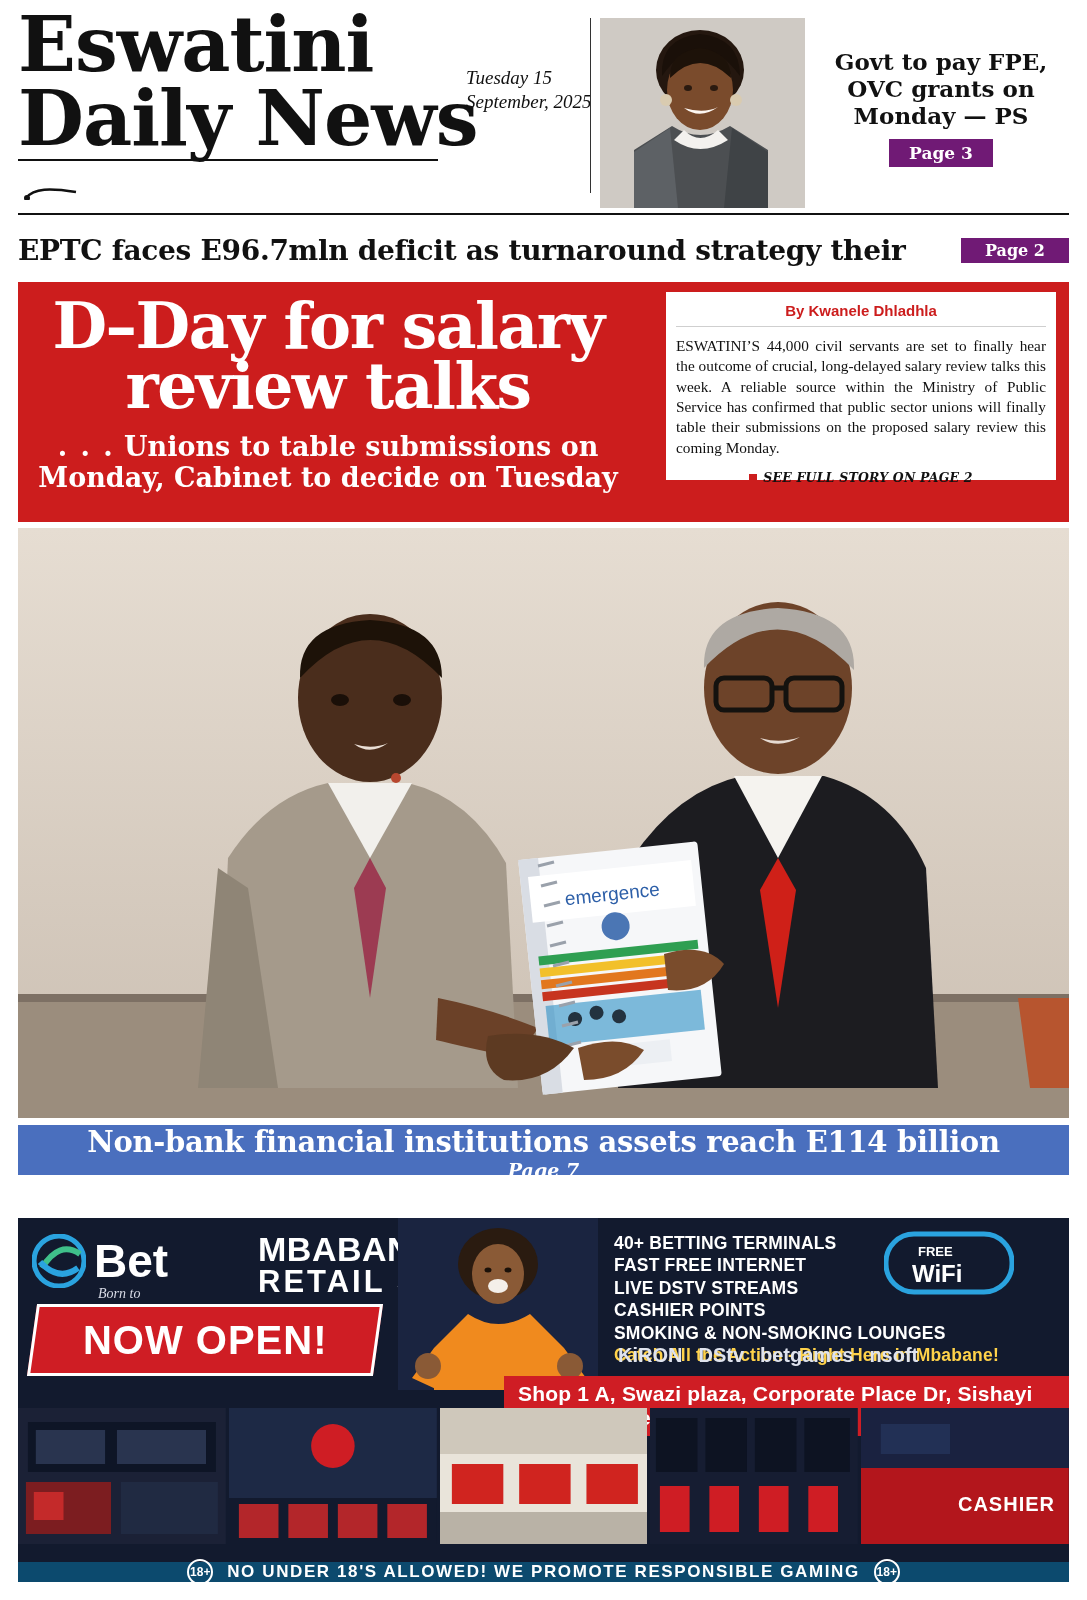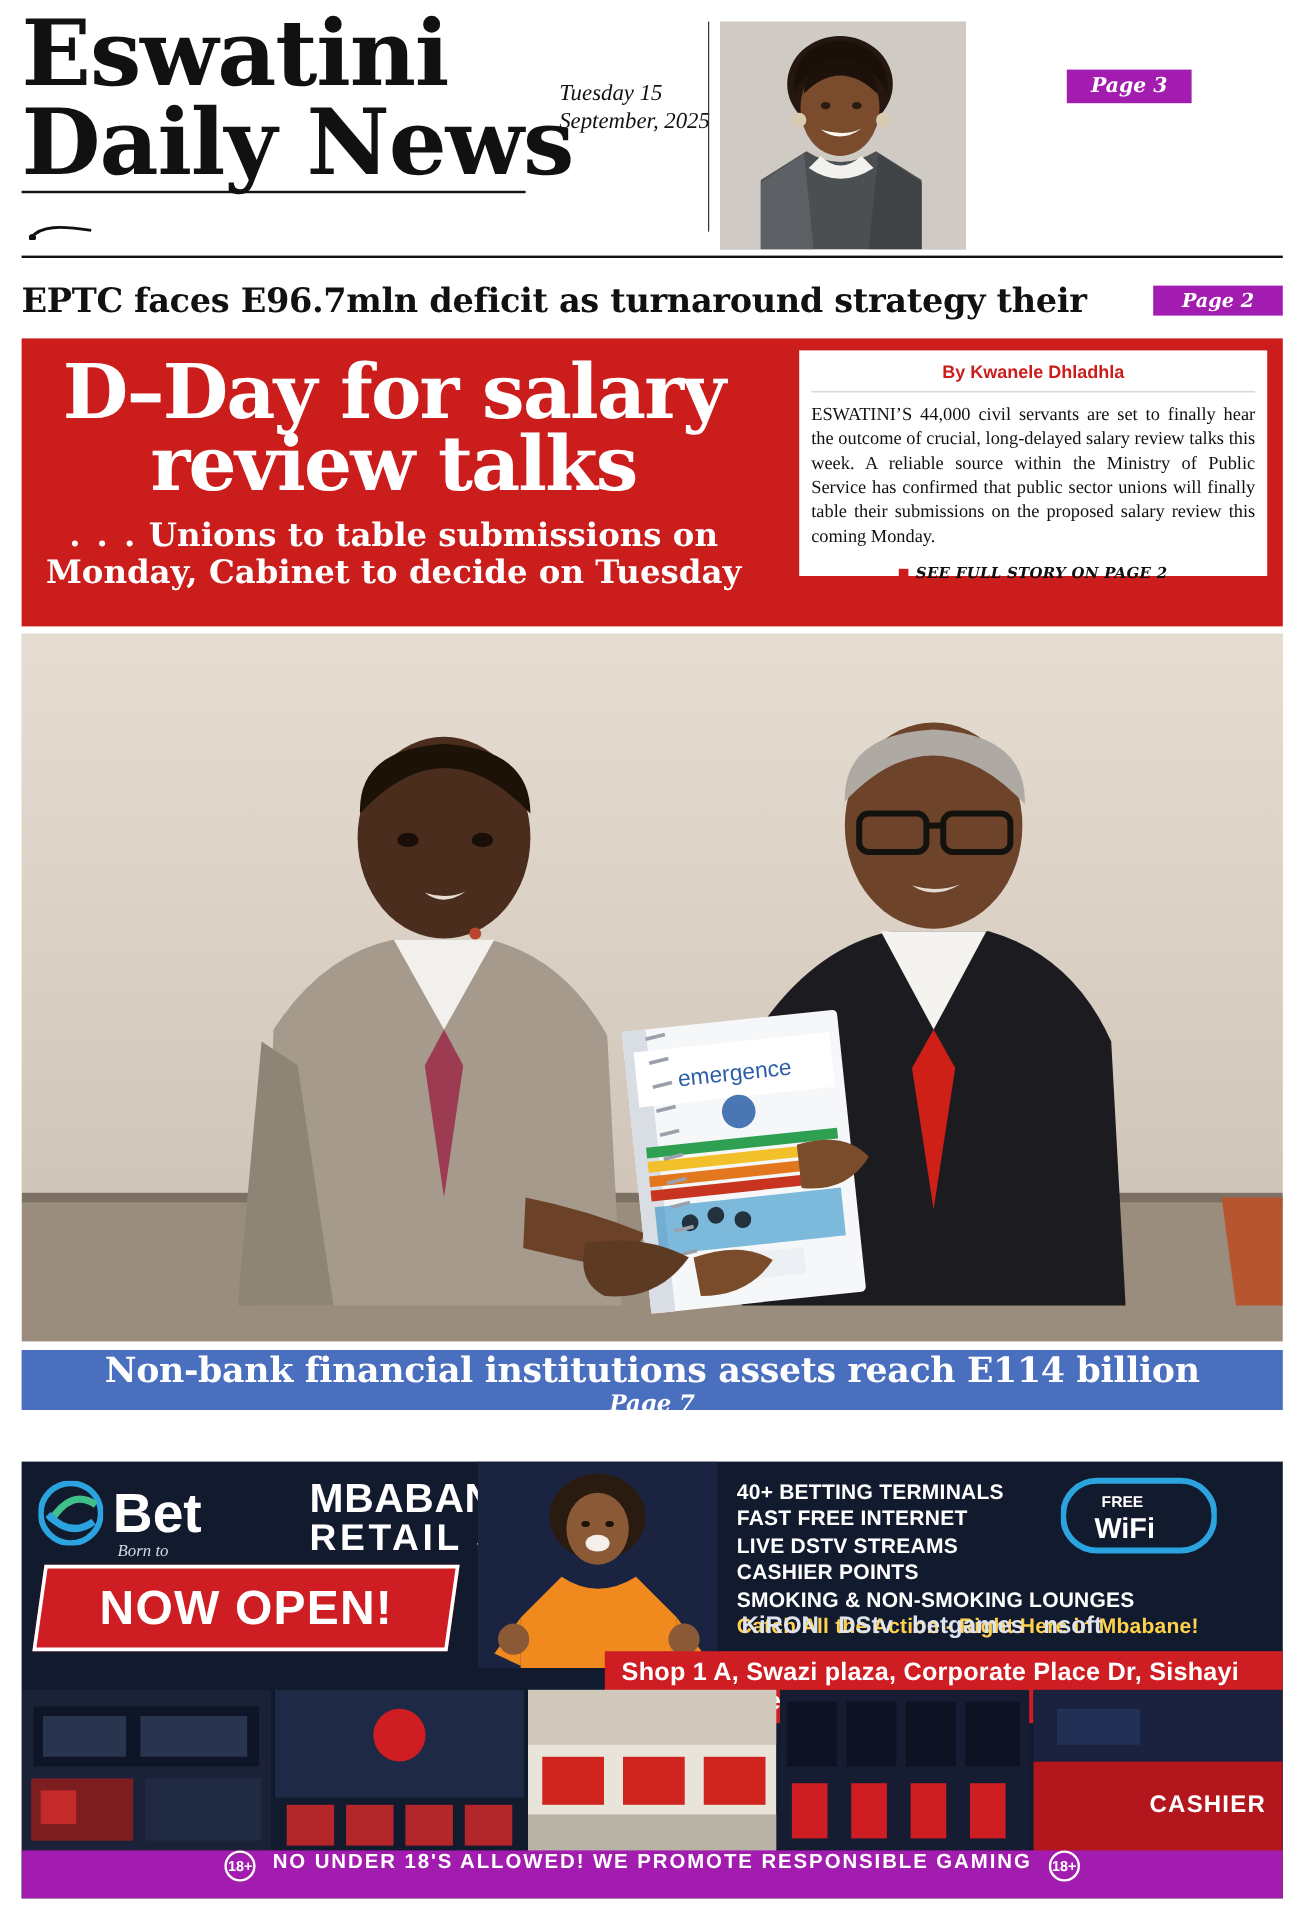--- a/index.html
+++ b/index.html
@@ -72,24 +72,23 @@
   .mast-right .teaser {
     font-family: "DejaVu Serif", serif;
     font-weight: 700;
     font-size: 23px;
     line-height: 1.18;
     color: #111;
   }
   .pagebadge {
     display: inline-block;
     margin-top: 10px;
-    background: #a21caf;
+    background: #701a75;
     color: #fff;
     font-family: "DejaVu Serif", serif;
-    font-style: italic;
     font-weight: 700;
     font-size: 17px;
     padding: 4px 20px;
   }
   .mast-bottom-rule {
     position: absolute;
     left: 18px; right: 18px; top: 213px;
     border-top: 2px solid #111;
   }
 
@@ -306,23 +305,23 @@
     font-weight: 700; font-size: 21px;
     padding: 6px 10px 6px 14px;
     letter-spacing: 0.2px;
   }
   .ad-photos {
     position: absolute; left: 0; right: 0; top: 190px; height: 136px;
     display: flex; gap: 3px;
   }
   .ad-photos > div { flex: 1; position: relative; overflow: hidden; }
   .ad-footer {
-    position: absolute; left: 0; right: 0; bottom: 0; height: 40px;
-    background: #a21caf;
-    display: flex; align-items: flex-start; justify-content: center; gap: 14px;
+    position: absolute; left: 0; right: 0; bottom: 0; height: 20px;
+    background: #0c4a6e;
+    display: flex; align-items: center; justify-content: center; gap: 14px;
   }
   .ad-footer .t {
     font-family: "Liberation Sans", sans-serif;
     font-weight: 700; font-size: 17px; color: #fff; letter-spacing: 1.6px;
   }
   .age {
     width: 26px; height: 26px; border-radius: 50%;
     border: 2px solid #fff; color:#fff;
     font-family: "Liberation Sans", sans-serif;
     font-weight: 700; font-size: 12px;
@@ -372,20 +371,21 @@
         <circle cx="66" cy="82" r="6" fill="#d9cbb0"></circle>
         <circle cx="136" cy="82" r="6" fill="#d9cbb0"></circle>
         <path d="M72 108 Q100 126 130 108 L168 132 L168 190 L34 190 L34 132 Z" fill="#4c4f52"></path>
         <path d="M84 112 Q100 128 118 112 L128 122 Q100 140 74 122 Z" fill="#f3f1ee"></path>
         <path d="M70 110 L34 134 L34 190 L78 190 Z" fill="#5d6165"></path>
         <path d="M132 110 L168 134 L168 190 L124 190 Z" fill="#3f4346"></path>
       </svg>
     </div>
 
     <div class="mast-right">
+      <div class="teaser">Govt to pay FPE, OVC grants on Monday — PS</div>
       <div class="pagebadge">Page 3</div>
     </div>
     <div class="mast-bottom-rule"></div>
   </div>
 
   <div class="strip2">
     <div class="txt">EPTC faces E96.7mln deficit as turnaround strategy their</div>
     <div class="pagebadge">Page 2</div>
   </div>
 

